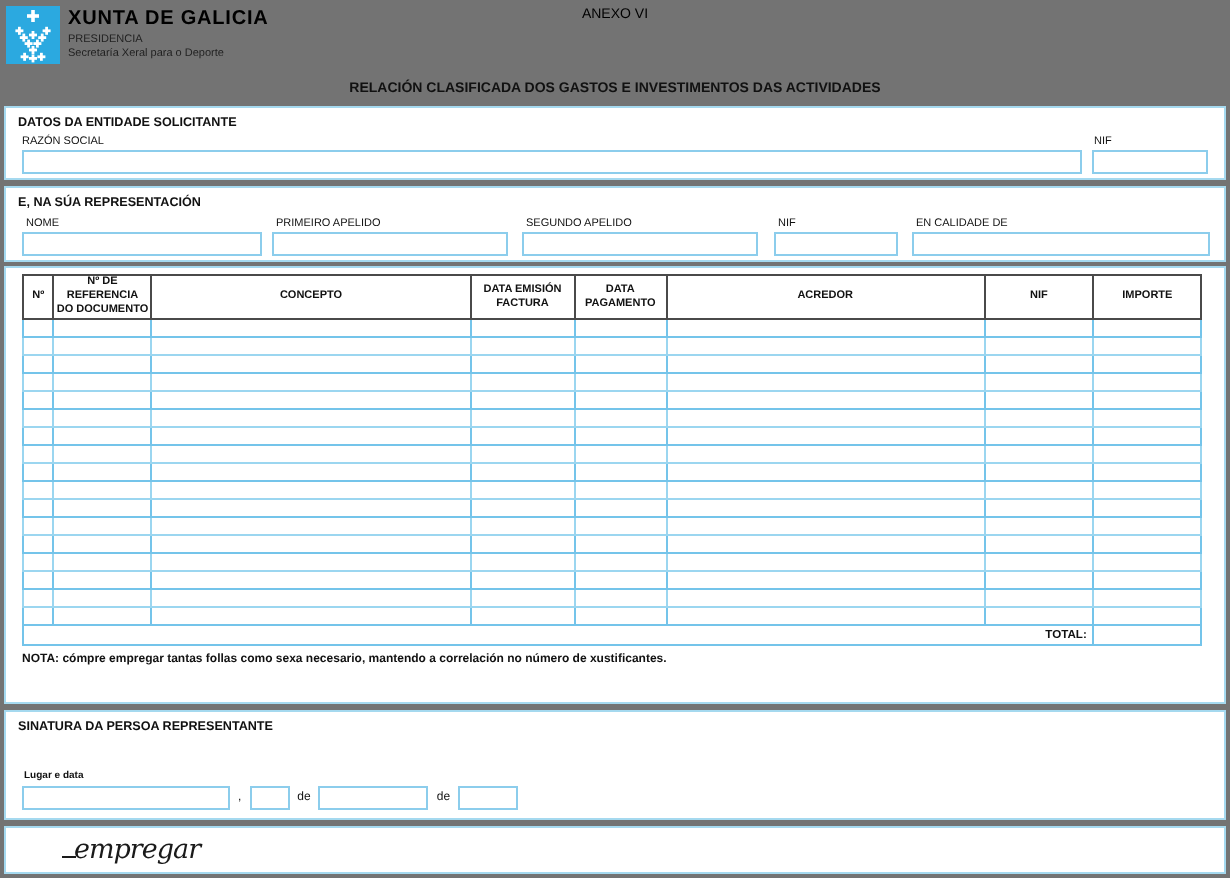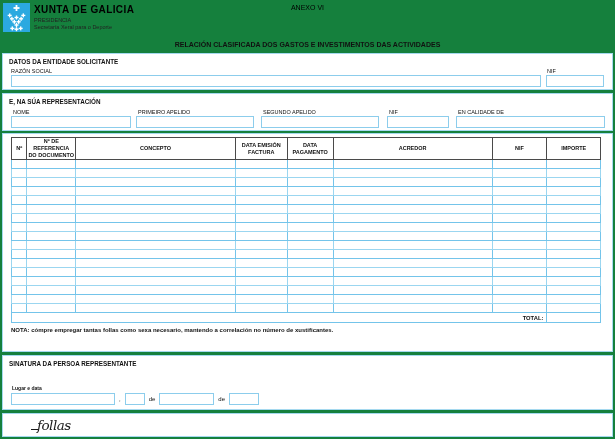--- a/index.html
+++ b/index.html
@@ -1,18 +1,18 @@
 <!DOCTYPE html>
 <html><head>
 <meta charset="utf-8">
 <style>
   * { box-sizing: border-box; margin: 0; padding: 0; }
   html, body { width: 615px; height: 439px; background: #fff; }
   body { font-family: "Liberation Sans", sans-serif; color: #111; position: relative; }
-  .page { position: absolute; inset: 0; width: 615px; height: 439px; background: #15803d; overflow: hidden; }
+  .page { position: absolute; inset: 0; width: 615px; height: 439px; background: #737373; overflow: hidden; }
 
   
   .logo-box { position: absolute; left: 3px; top: 3px; width: 27px; height: 29px; }
   .brand { position: absolute; left: 34px; top: 4px; font-size: 10px; font-weight: bold; letter-spacing: 0.4px; color: #000; }
   .dept { position: absolute; left: 34px; top: 17px; font-size: 5.5px; color: #222; }
   .subdept { position: absolute; left: 34px; top: 24px; font-size: 5.5px; color: #222; }
   .annex { position: absolute; left: 0; top: 4px; width: 100%; text-align: center; font-size: 7px; color: #000; }
 
   .doc-title { position: absolute; left: 0; top: 41px; width: 100%; text-align: center; font-size: 7px; font-weight: bold; }
 
@@ -339,16 +339,16 @@
       <span class="sep">,</span>
       <div class="fbox" style="width:20px;"></div>
       <span class="sep">de</span>
       <div class="fbox" style="width:55px;"></div>
       <span class="sep">de</span>
       <div class="fbox" style="width:30px;"></div>
     </div>
   </div>
 
   <div class="section footerbox">
-    <div class="galicia-logo"><span class="logo-underscore"></span><span>follas</span></div>
+    <div class="galicia-logo"><span class="logo-underscore"></span><span>empregar</span></div>
   </div>
 
 </div>
 
 </body></html>

